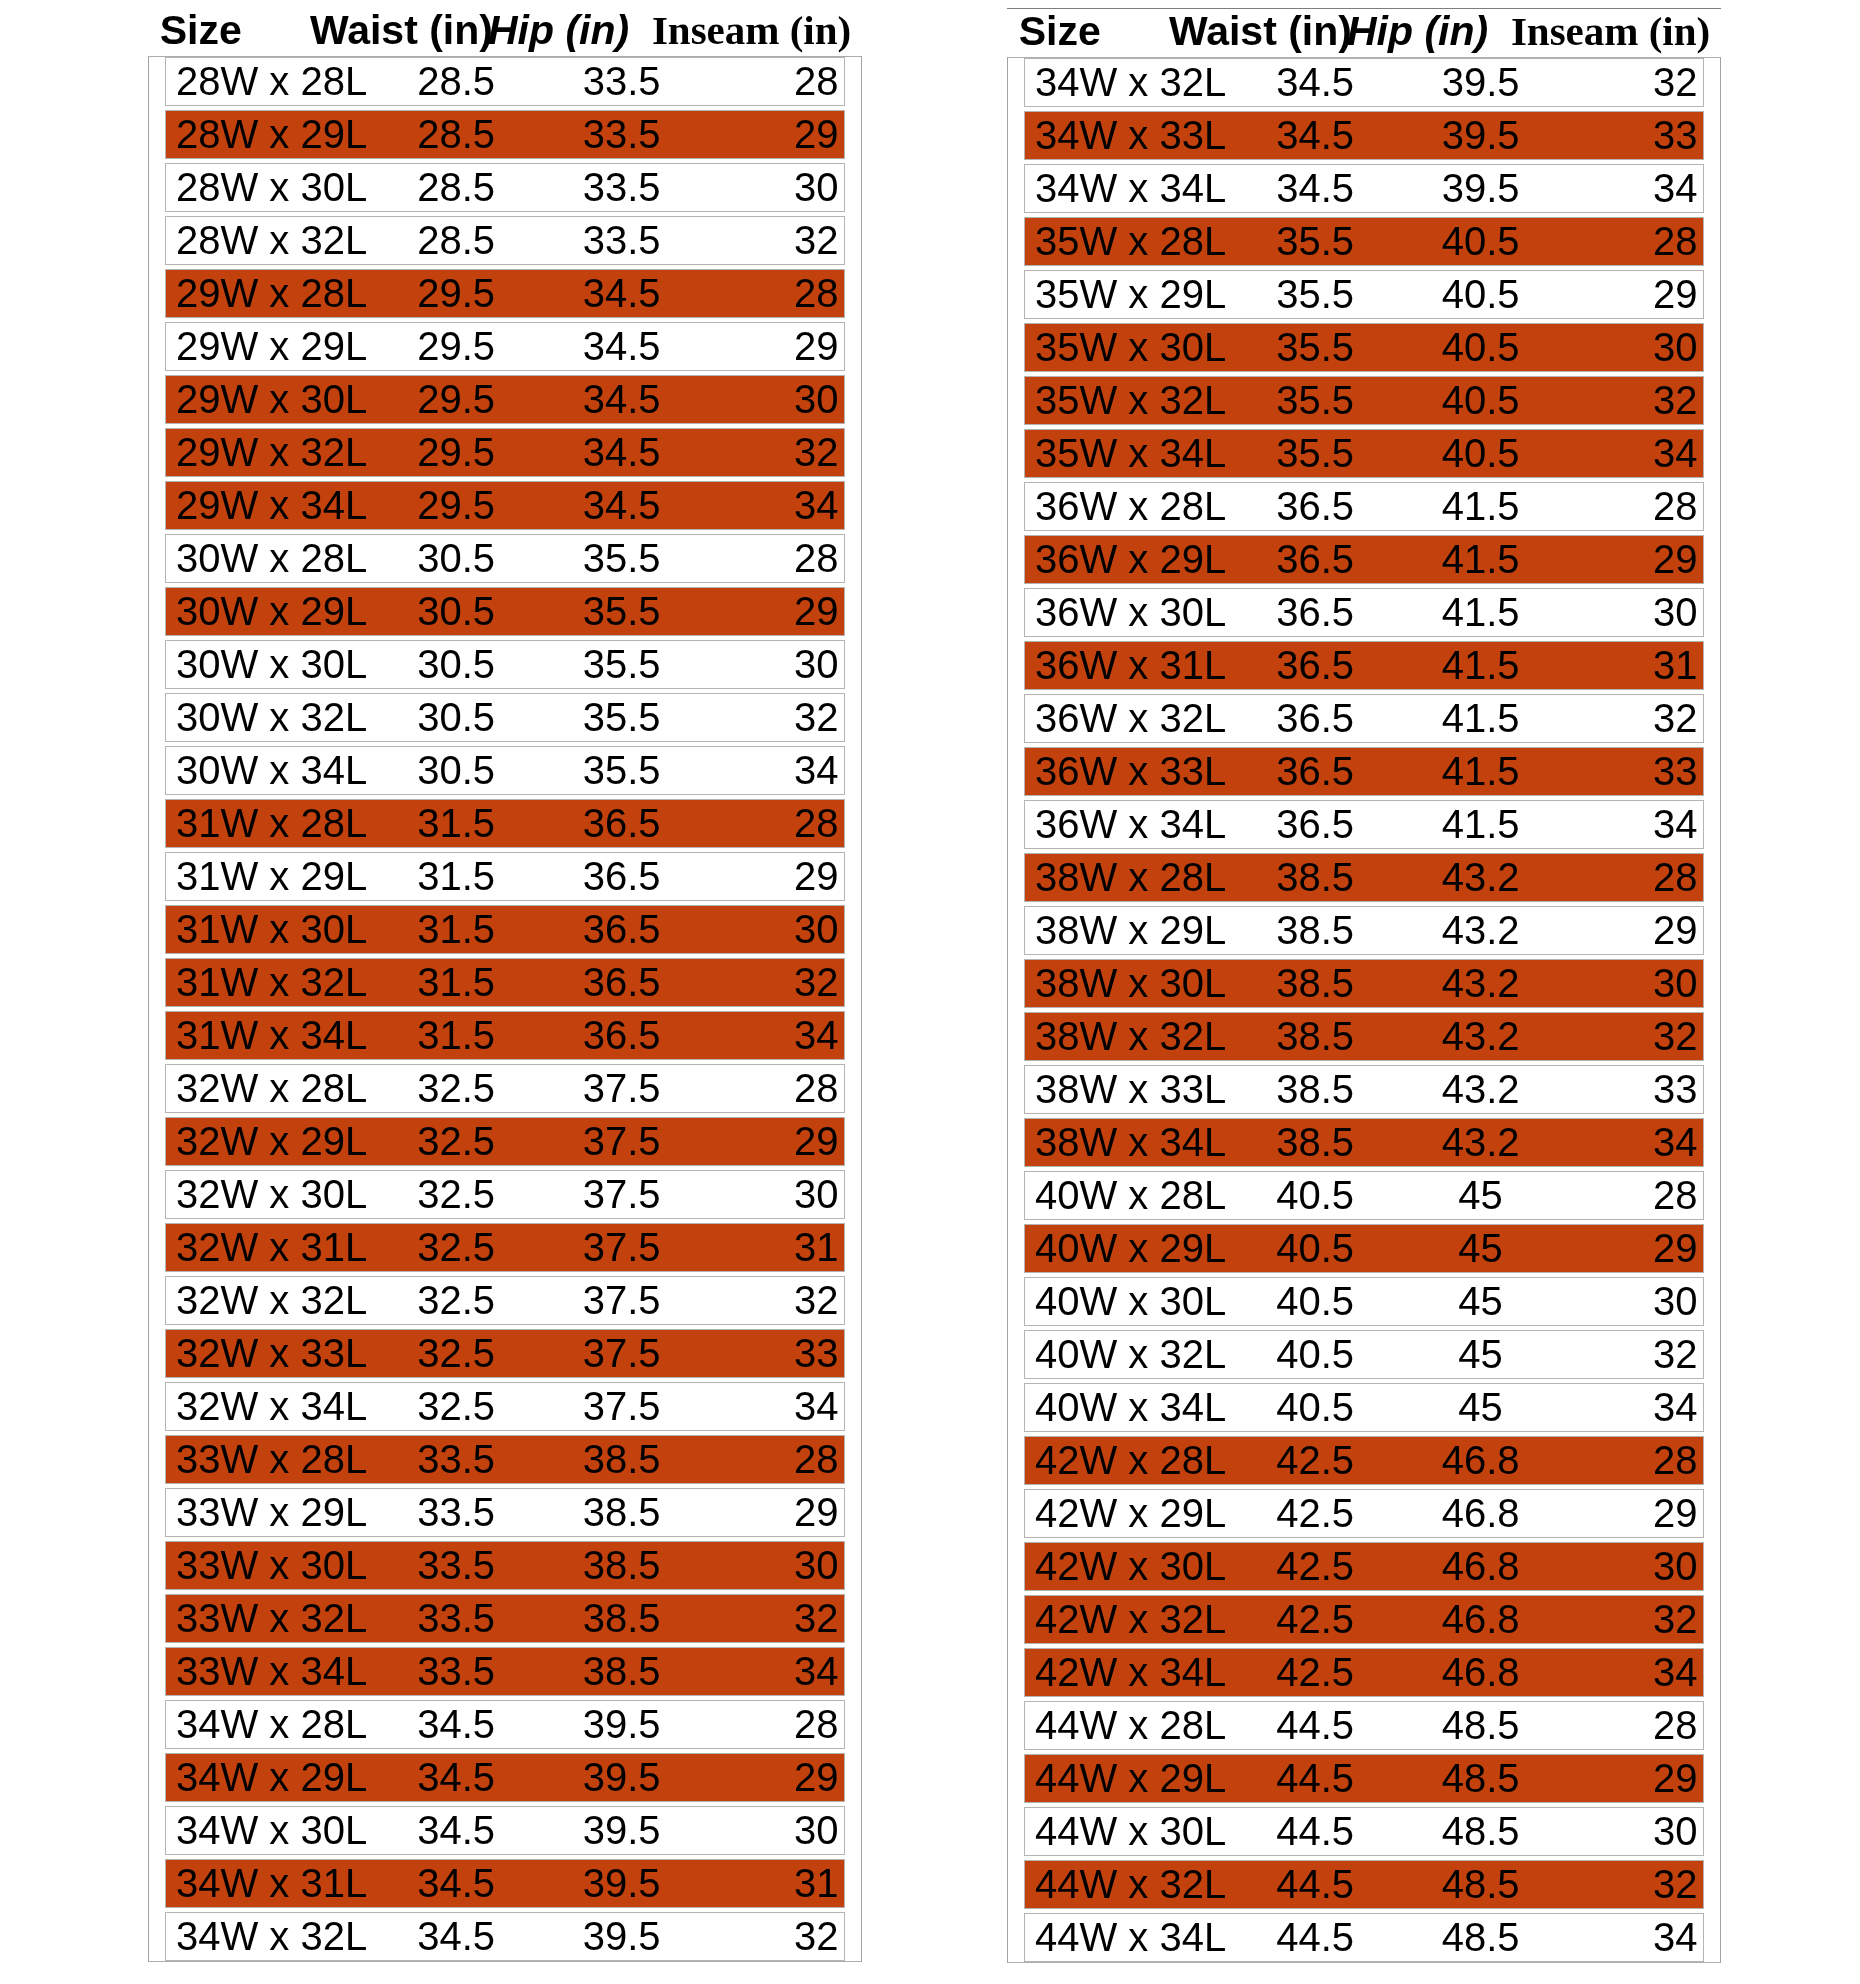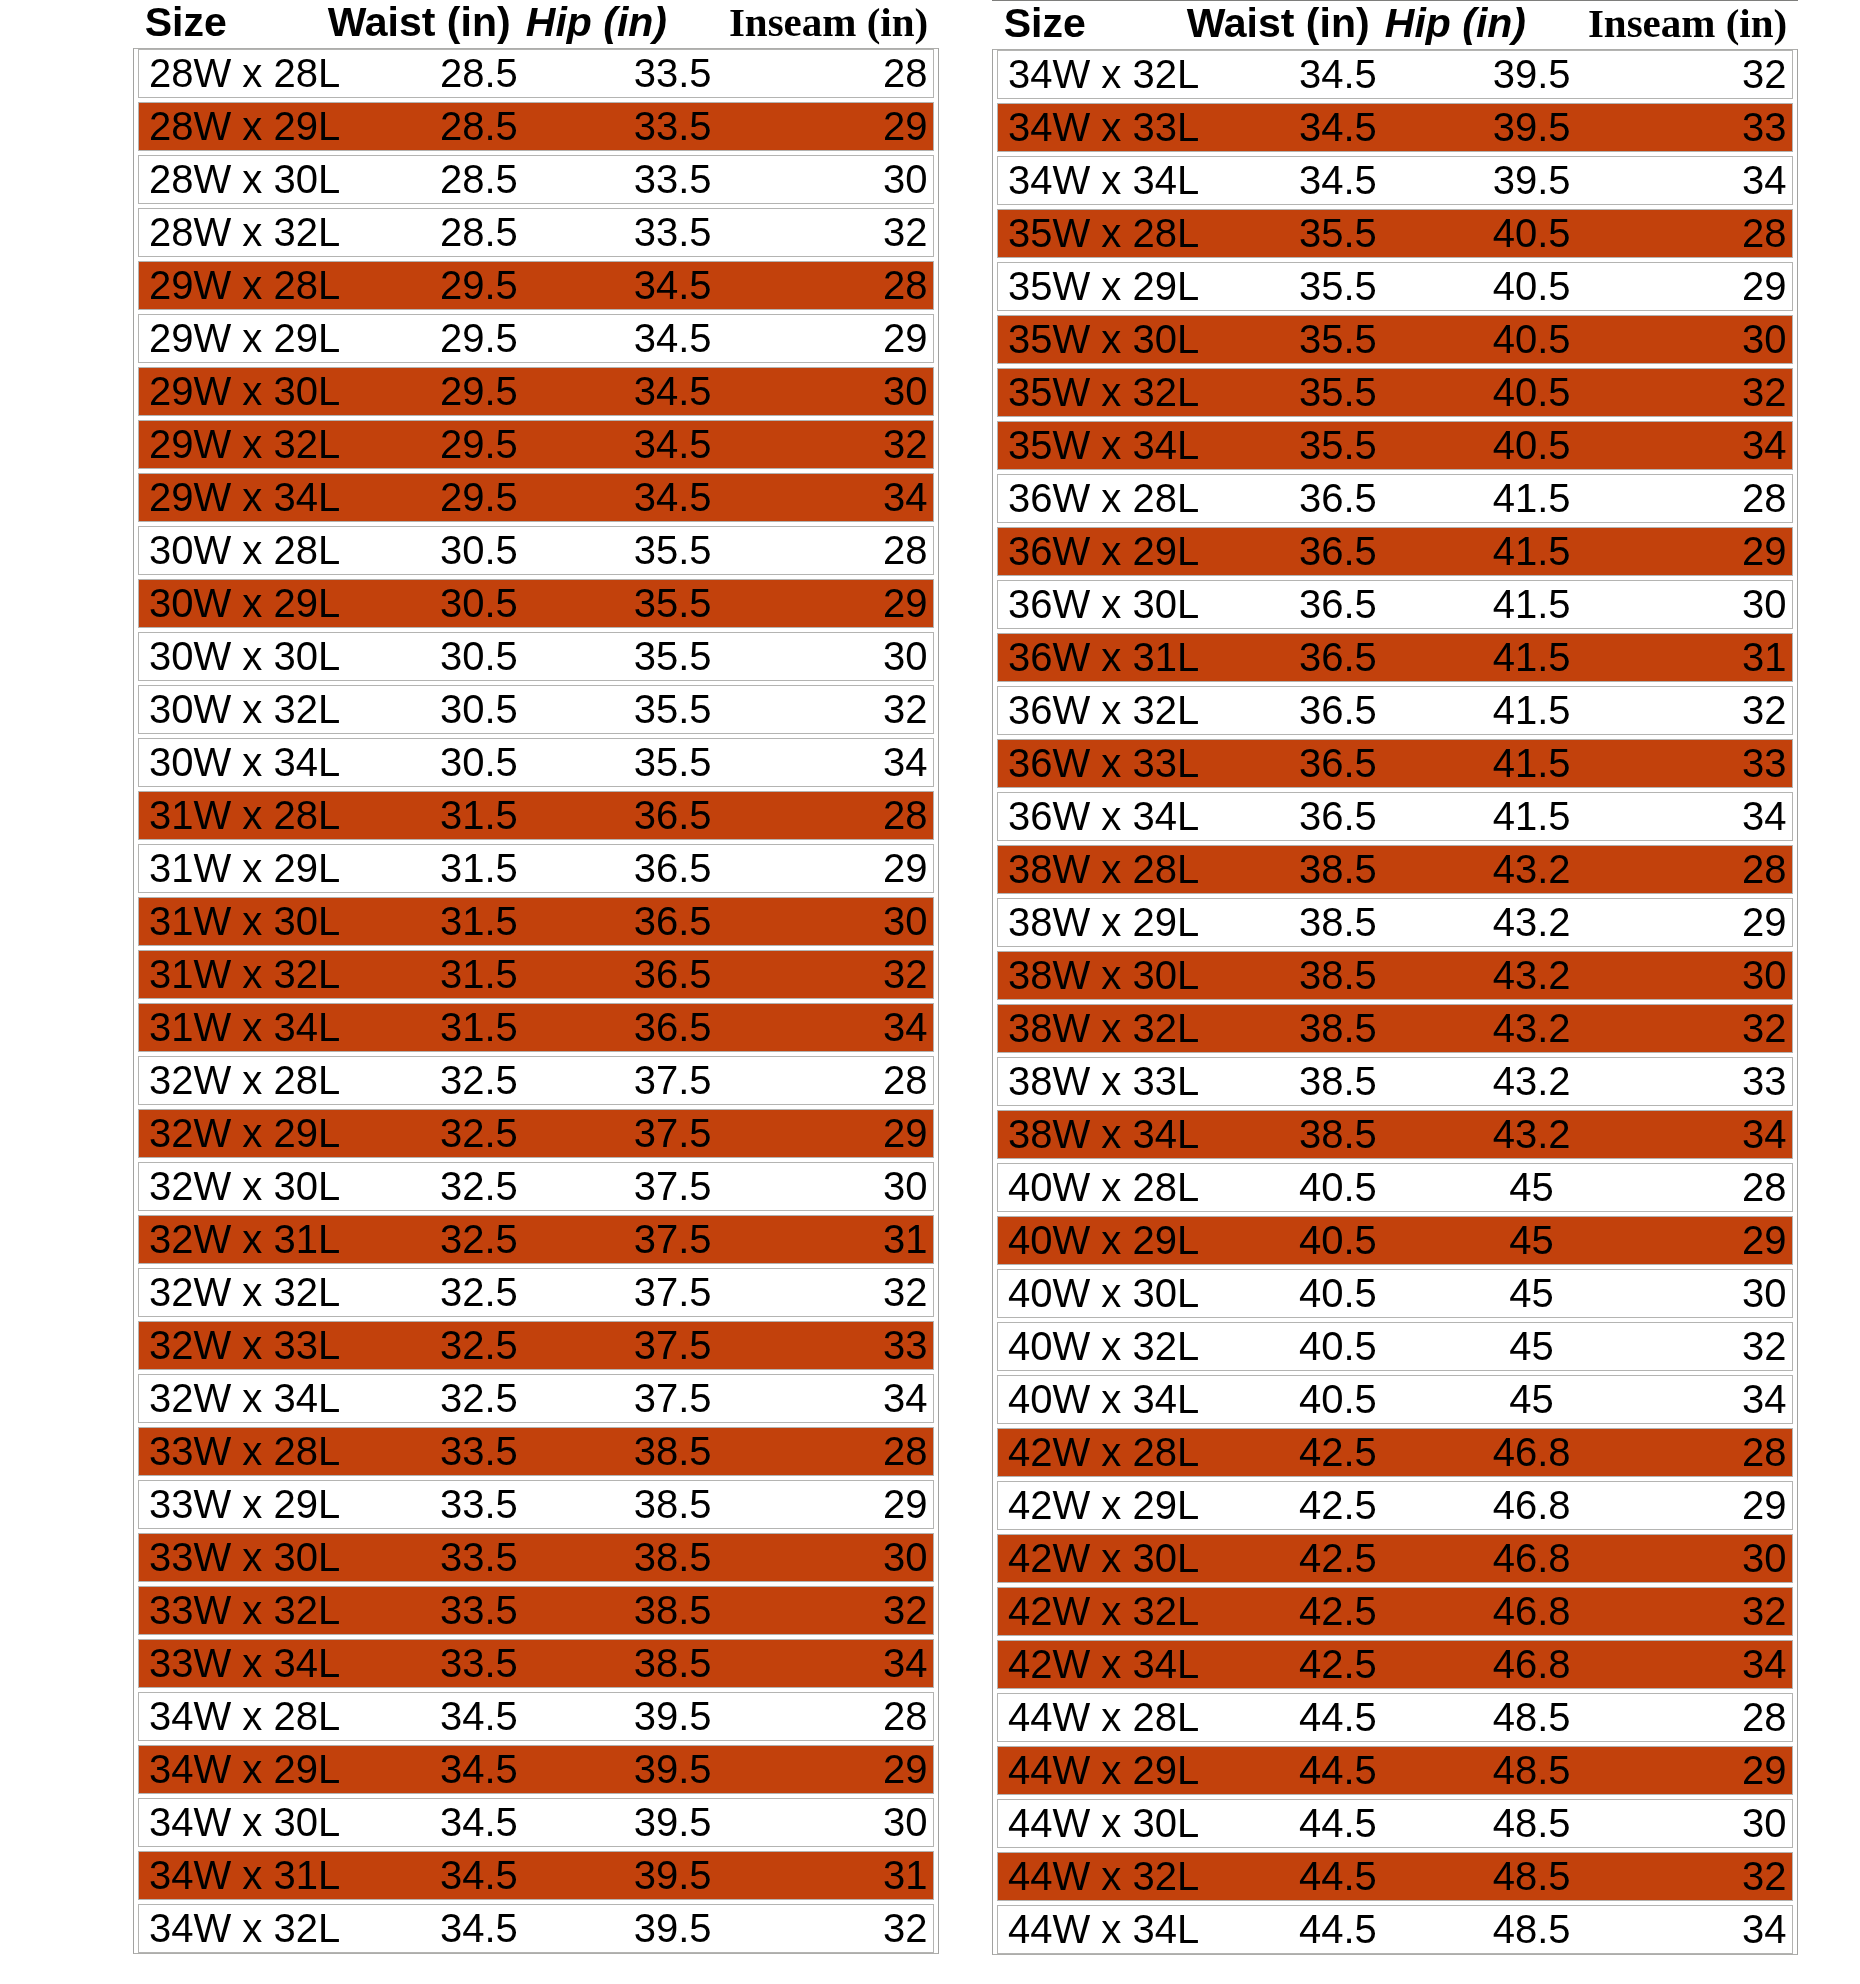--- a/index.html
+++ b/index.html
@@ -3,37 +3,37 @@
 <meta charset="utf-8">
 <style>
   html,body{margin:0;padding:0;background:#ffffff;}
   body{
     font-family:"Liberation Sans","DejaVu Sans",sans-serif;
     color:#000;
     width:1860px;height:1985px;position:relative;overflow:hidden;
   }
   .canvas{position:absolute;left:0;top:0;width:1860px;height:1985px;background:#fff;}
 
-  .size-table{position:absolute;top:0;width:806px;}
+  .size-table{position:absolute;top:8px;width:714px;margin-left:15px;}
   #table-left{left:133px;}
   #table-right{left:992px;}
 
   .thead{position:relative;height:48px;font-weight:bold;font-size:41px;background:#fff;}
   #table-right .thead{border-top:1.8px solid #7e7e7c;}
   .thead .h{position:absolute;top:0;line-height:45px;white-space:nowrap;letter-spacing:0;}
   .h-size{left:11.7px;}
   .h-waist{left:35.5%;transform:translateX(-50%);}
   .h-hip{left:57.5%;transform:translateX(-50%);font-style:italic;}
   .h-inseam{right:10.8px;font-family:Liberation Serif, serif;}
 
   .tbody{
     border:1.8px solid #a2a2a0;
     border-top:1.3px solid #adadab;
     border-bottom:1.3px solid #adadab;
-    padding:0 4px;
+    padding:0 16px;
     background:#fff;
   }
   .row{
     position:relative;height:47px;
     border:1.3px solid #b4b4b2;
     margin-bottom:4px;
     background:#ffffff;
     font-size:40px;
   }
   .row:last-child{margin-bottom:0;}

